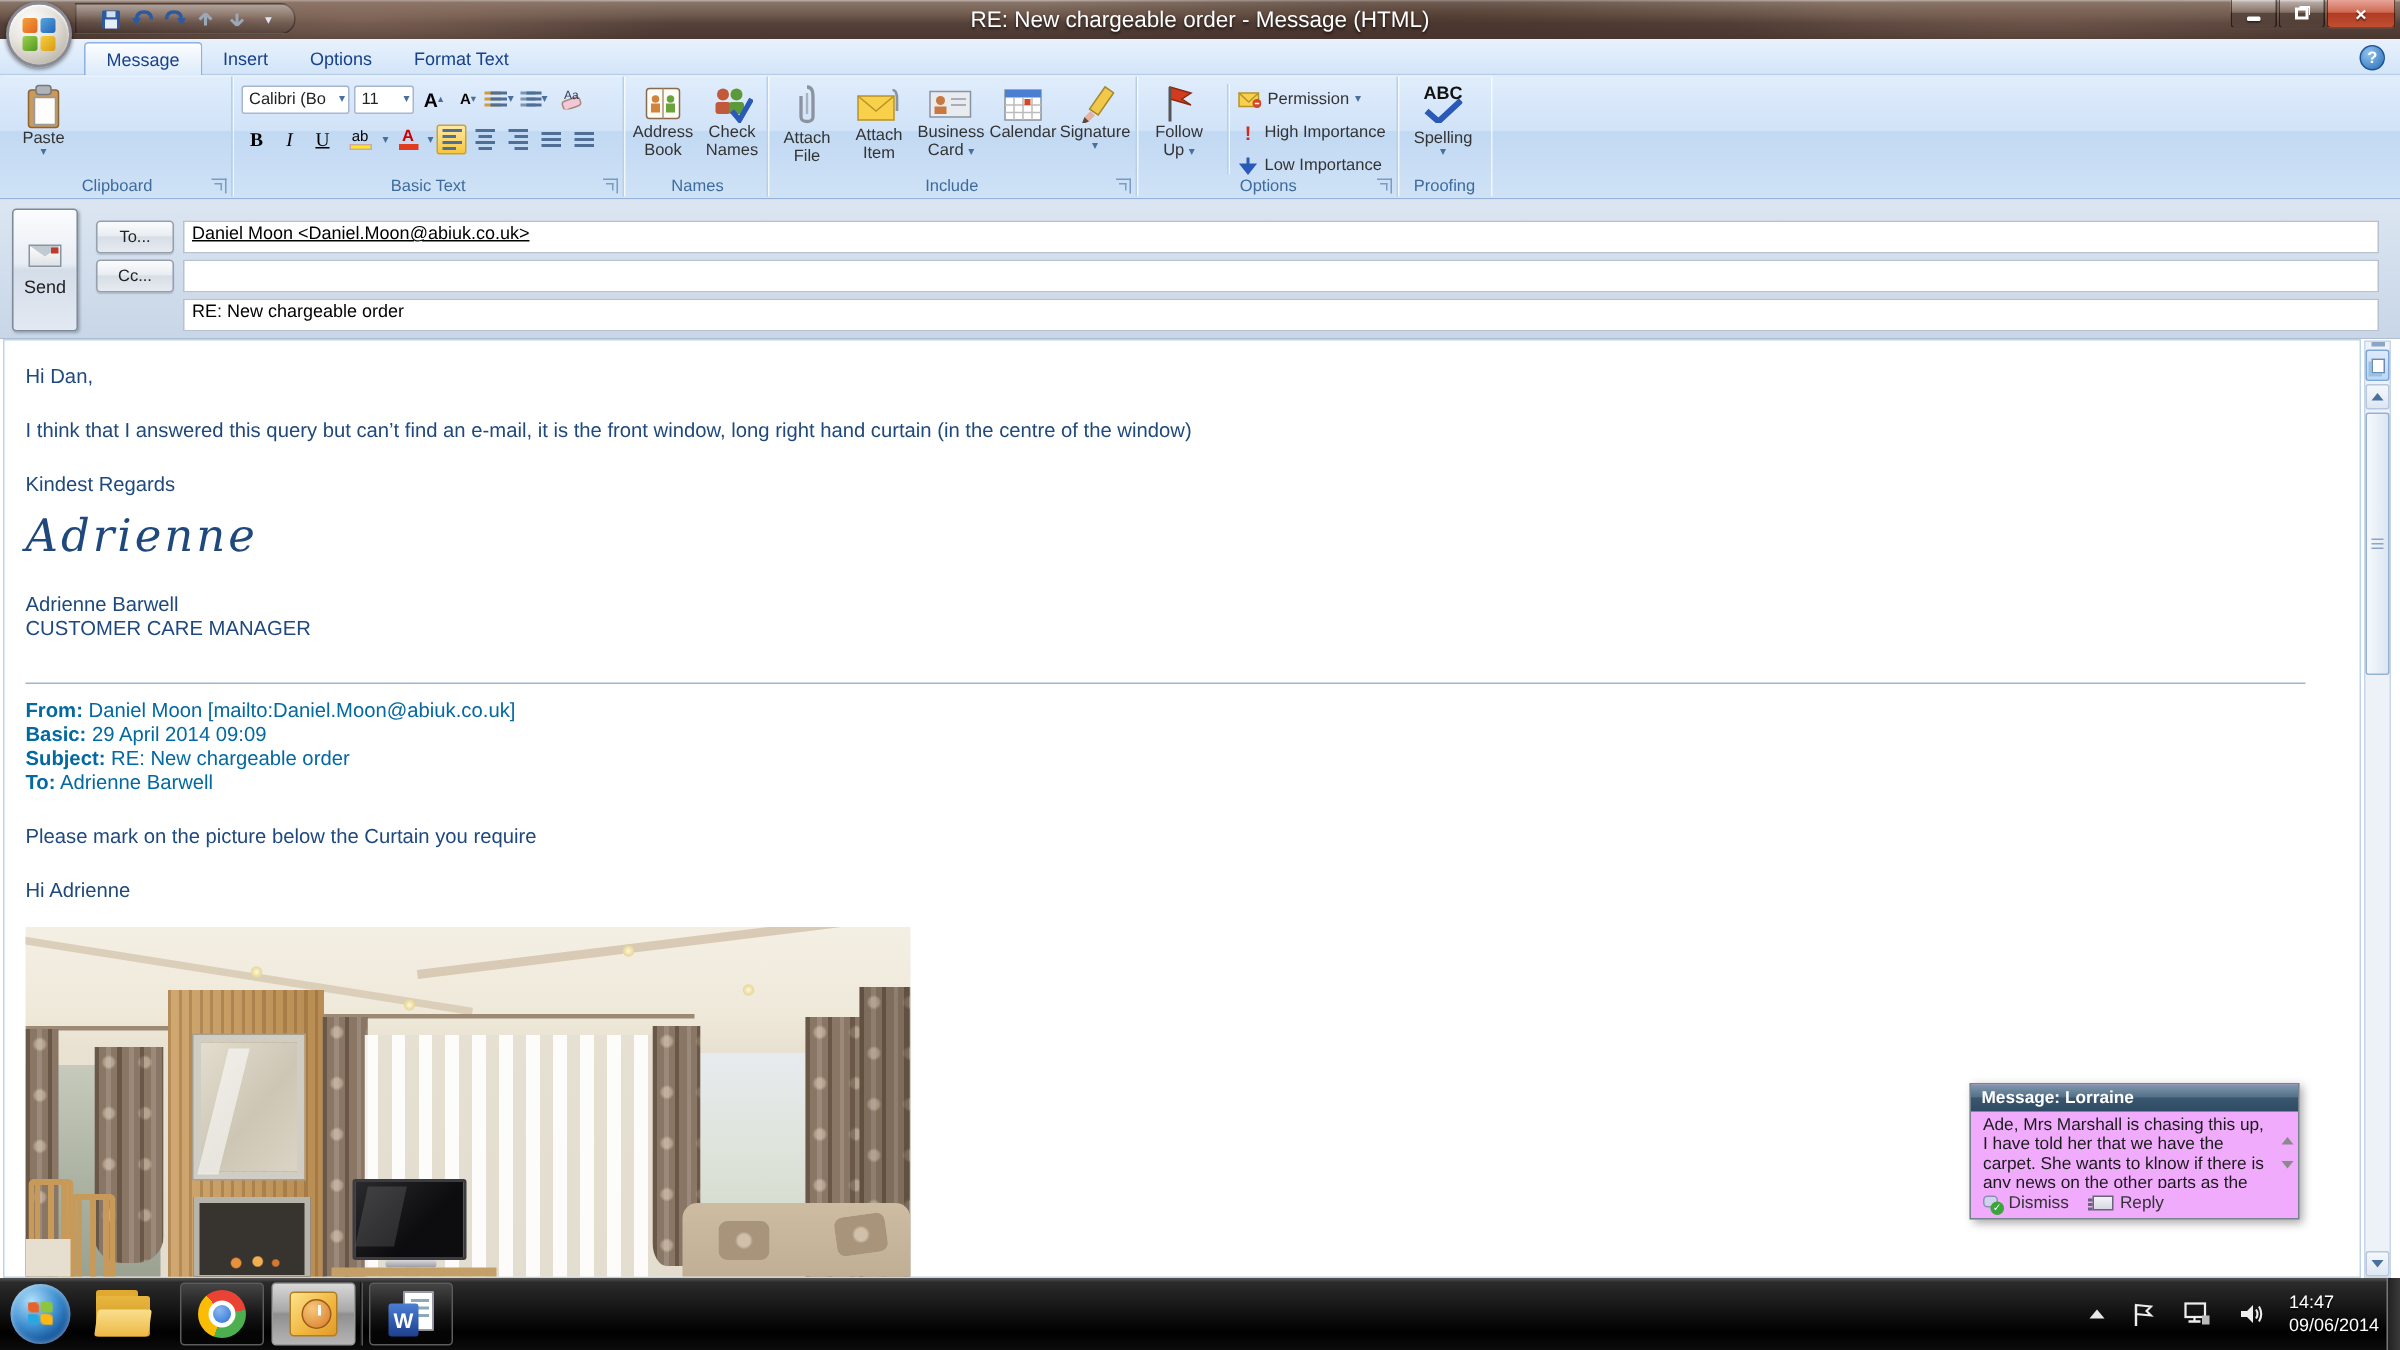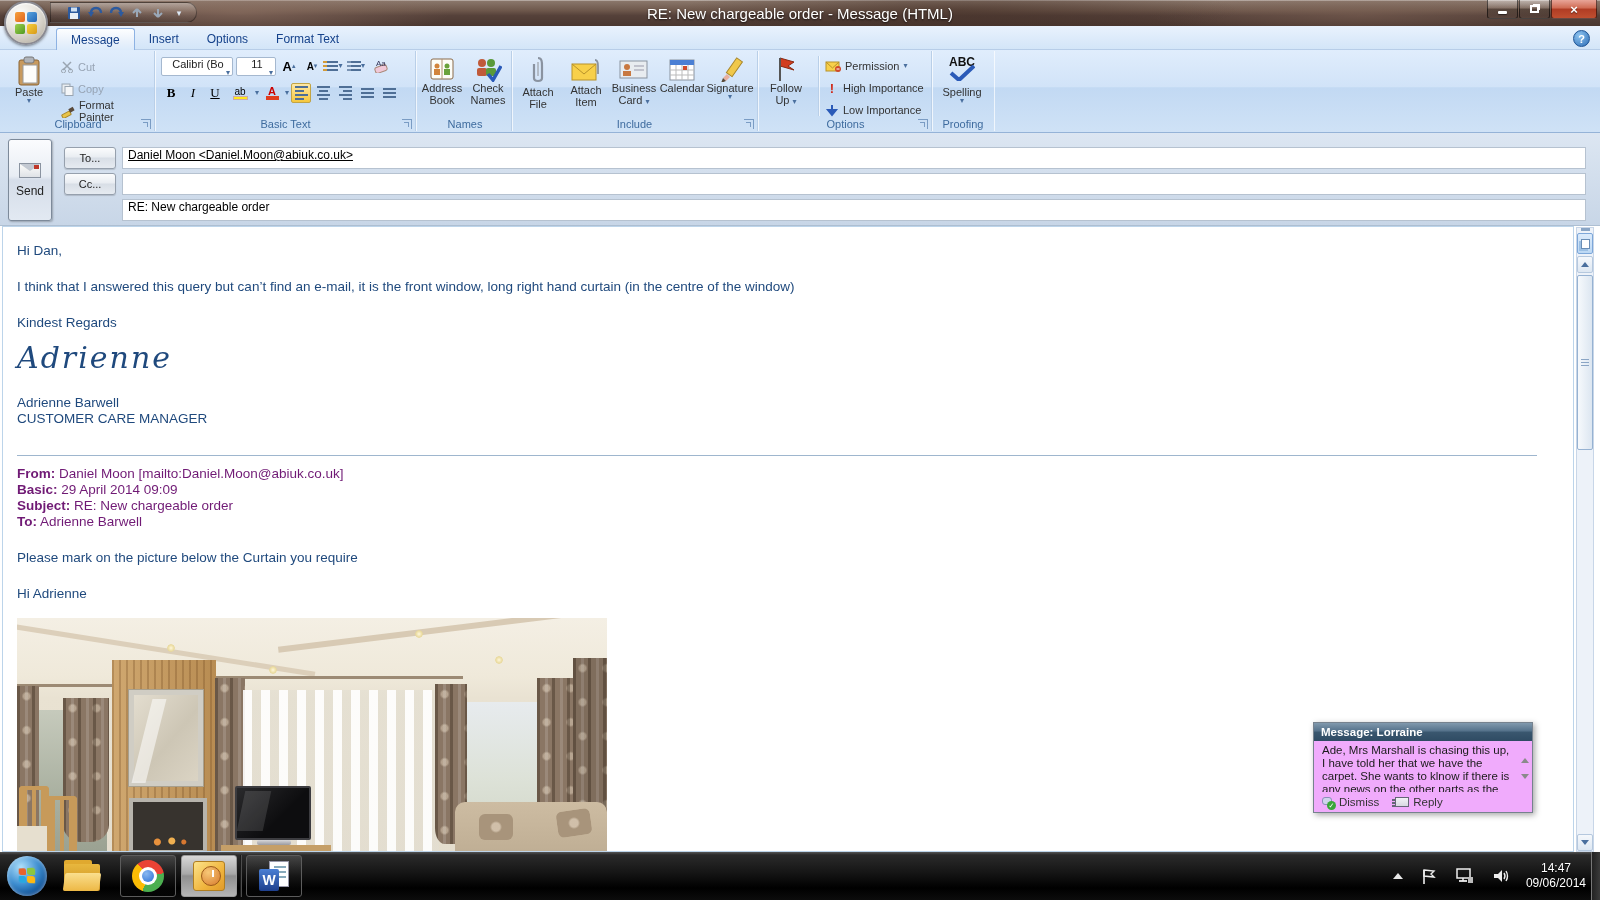--- a/index.html
+++ b/index.html
@@ -59,21 +59,21 @@
   .group { position:absolute; top:1px; height:80px; border-right:1px solid #b9cfe8; box-shadow:1px 0 0 rgba(255,255,255,.7); }
   .gl { position:absolute; bottom:1px; left:0; width:100%; text-align:center; font-size:11px; color:#3e6b9e; }
   .launcher { position:absolute; bottom:2px; right:3px; width:10px; height:10px; border-left:1px solid #7a9cc4; border-bottom:1px solid #7a9cc4; transform:rotate(180deg); }
   .launcher::after { content:""; position:absolute; left:2px; bottom:2px; width:4px; height:4px; border-left:1px solid #7a9cc4; border-bottom:1px solid #7a9cc4; }
   .bigbtn { display:flex; flex-direction:column; align-items:center; justify-content:flex-start;
     width:48px; height:64px; border-radius:3px; font-size:11px; color:#333; text-align:center; line-height:12px; padding-top:3px; }
   .smallrow { display:flex; align-items:center; gap:4px; height:20px; font-size:11px; color:#333; padding:0 3px; border-radius:2px; }
   .disabled { color:#97a4b4; }
   .arrow-dn { font-size:8px; color:#4a6f9e; line-height:6px; }
   .combo { background:#fff; border:1px solid #a5b8cf; height:19px; display:flex; align-items:center;
-    font-size:11px; padding:0 2px 0 4px; color:#222; border-radius:2px;flex-direction:column; }
+    font-size:11px; padding:0 2px 0 4px; color:#222; border-radius:2px; }
   .combo .arrow-dn { margin-left:auto; }
   .tbtn { height:20px; min-width:20px; display:flex; align-items:center; justify-content:center;
     border-radius:2px; border:1px solid transparent; padding:0 1px; }
   .tbtn.sel { background:linear-gradient(180deg,#ffe8a6,#fad871 50%,#f5c73d); border-color:#c2a445; }
   .lines-ic { display:flex; flex-direction:column; gap:2px; }
   .lines-ic i { height:2px; background:#4f6f96; display:block; }
   .vr { width:1px; height:60px; background:#b9cfe8; box-shadow:1px 0 0 rgba(255,255,255,.7); margin:0 2px; }
 
   
   .envelope { position:absolute; left:0; top:133px; width:1600px; height:93px;
@@ -93,21 +93,21 @@
 
   
   .bodyarea { position:absolute; left:2px; top:226px; width:1572px; height:626px; background:#fff;
     border:1px solid #bcd4ea; overflow:hidden; }
   .bodytext { position:absolute; left:14px; top:16px; width:1530px; font-size:13.5px; color:#1f497d; }
   .bodytext p { line-height:16px; }
   .mt20 { margin-top:20px; }
   .script { font-family:"DejaVu Serif",serif; font-style:italic; font-size:30px; letter-spacing:2px; margin-top:8px; line-height:38px; color:#1f497d; }
   .sigblock { margin-top:18px; line-height:16px; }
   .hr { margin-top:28px; border-top:1px solid #9eb6ce; width:1520px; }
-  .quoted { margin-top:10px; color:#701a75; line-height:15.5px; }
+  .quoted { margin-top:10px; color:#0369a1; line-height:15.5px; }
   .quoted b { font-weight:bold; }
 
   
   .photo { position:relative; margin-top:16px; width:590px; height:236px; overflow:hidden;
     background:linear-gradient(180deg,#f4efe4 0,#efe9da 58px,#e9e2d2 80px,#e4ddcd); }
   .photo div { position:absolute; }
   .beam1 { left:-30px; top:28px; width:330px; height:5px; background:#dccfba; transform:rotate(9deg); }
   .beam2 { left:260px; top:8px; width:340px; height:6px; background:#d8cab4; transform:rotate(-7deg); }
   .lightdot { width:8px; height:8px; border-radius:50%; background:radial-gradient(circle,#fff7d9,#e8d89a 60%,transparent 75%); }
   .lwin { left:0; top:92px; width:90px; height:144px; background:linear-gradient(180deg,#c6cabc,#a9b0a0 60%,#9aa191); }
@@ -196,21 +196,21 @@
   .outlook-ic::before { content:""; position:absolute; right:3px; top:4px; width:18px; height:18px; border-radius:50%; background:radial-gradient(circle at 35% 30%,#f7c877,#d77a2c); border:1px solid #9c5a1a; }
   .outlook-ic::after { content:""; position:absolute; right:10px; top:8px; width:2px; height:7px; background:#fff; box-shadow:3px 4px 0 -1px #fff; }
   .word-ic { width:30px; height:30px; position:relative; }
   .word-ic .page { position:absolute; right:0; top:0; width:20px; height:26px; background:#fff; border:1px solid #99a; }
   .word-ic .page i { position:absolute; right:2px; width:12px; height:2px; background:#8ab; }
   .word-ic .wblock { position:absolute; left:0; bottom:0; width:20px; height:22px; background:linear-gradient(180deg,#4a7fd4,#1e3f8d); border-radius:2px; color:#fff; font-weight:bold; font-size:14px; line-height:22px; text-align:center; }
   .tb-sep { position:absolute; top:3px; width:2px; height:42px; background:linear-gradient(90deg,#000,#666); }
   .tray { position:absolute; right:0; top:0; height:48px; display:flex; align-items:center; }
   .tray-up { width:0; height:0; border-left:5px solid transparent; border-right:5px solid transparent; border-bottom:6px solid #e8e8e8; }
   .tray-ic { margin-left:18px; display:flex; align-items:center; }
-  .clock { margin-left:16px; margin-right:14px; color:#fff; text-align:center; font-size:12px; line-height:15px; text-shadow:0 1px 1px #000; }
+  .clock { margin-left:16px; margin-right:14px; color:#fff; text-align:left; font-size:12px; line-height:15px; text-shadow:0 1px 1px #000; }
   .show-desktop { position:absolute; right:0; top:0; width:9px; height:48px; border-left:1px solid #777; background:linear-gradient(90deg,#222,#3a3a3a); }
 
   .abc-chk { position:relative; width:30px; height:30px; }
   .abc-chk .abc { font-weight:bold; font-size:12px; color:#111; letter-spacing:0; }
   .yellowbar { width:15px; height:4px; background:#ffe81a; border:1px solid #caa; }
   .redbar { width:13px; height:4px; background:#e03c1e; }
 </style>
 </head>
 <body>
 
@@ -284,44 +284,20 @@
 
   <div class="group" style="left:2px;width:153px;">
     <div class="bigbtn" style="position:absolute;left:3px;top:2px;">
       <svg width="26" height="30">
           <rect x="3" y="4" width="20" height="25" rx="2" fill="#c89a5e" stroke="#8a6434"></rect>
           <rect x="8" y="1" width="10" height="6" rx="2" fill="#b0b4ba" stroke="#777"></rect>
           <rect x="7" y="9" width="14" height="18" fill="#fdfdfb" stroke="#999"></rect>
         </svg>
       <span>Paste</span>
       <span class="arrow-dn">▾</span>
-    </div>
-    <div style="position:absolute;left:56px;top:6px;">
-      <div class="smallrow disabled">
-        <svg width="13" height="12">
-            <path d="M2 1 L10 9 M10 1 L2 9" stroke="#9aa5b1" stroke-width="1.5"></path>
-            <circle cx="2.5" cy="10" r="2" fill="none" stroke="#9aa5b1"></circle>
-            <circle cx="9.5" cy="10" r="2" fill="none" stroke="#9aa5b1"></circle>
-          </svg>
-        <span>Cut</span>
-      </div>
-      <div class="smallrow disabled" style="margin-top:2px;">
-        <svg width="13" height="13">
-            <rect x="1" y="1" width="8" height="9" fill="#e8ecf0" stroke="#9aa5b1"></rect>
-            <rect x="4" y="3.5" width="8" height="9" fill="#f4f6f8" stroke="#9aa5b1"></rect>
-          </svg>
-        <span>Copy</span>
-      </div>
-      <div class="smallrow" style="margin-top:2px;">
-        <svg width="14" height="13">
-            <rect x="1" y="8" width="9" height="4" rx="1" fill="#e8c44a" stroke="#a8862a" transform="rotate(-28 5 10)"></rect>
-            <rect x="8" y="3" width="5" height="4" fill="#5a4a3a" transform="rotate(-28 10 5)"></rect>
-          </svg>
-        <span>Format Painter</span>
-      </div>
     </div>
     <div class="gl">Clipboard</div>
     <div class="launcher"></div>
   </div>
 
   <div class="group" style="left:156px;width:260px;">
     <div style="position:absolute;left:5px;top:5px;display:flex;align-items:center;gap:3px;">
       <div class="combo" style="width:72px;">
           <span>Calibri (Bo</span>
           <span class="arrow-dn">▾</span>

